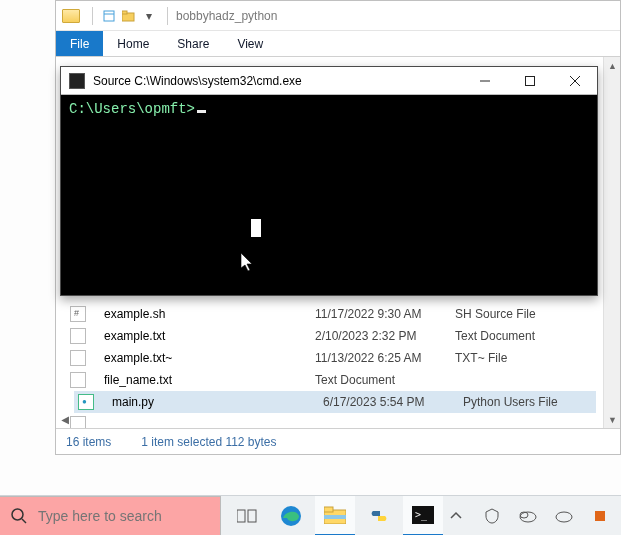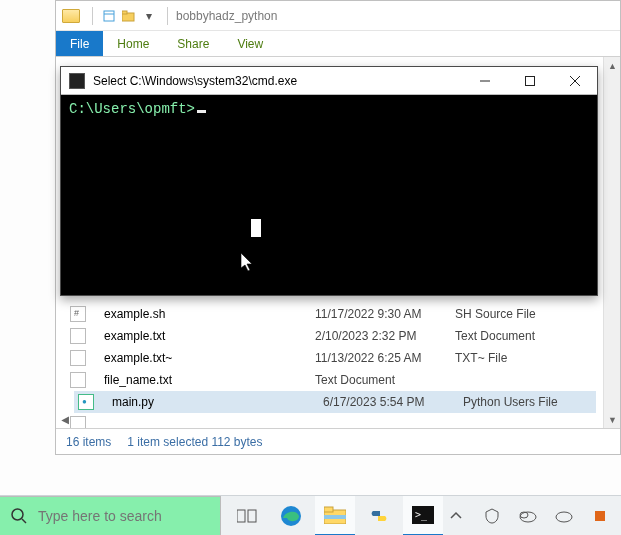--- a/index.html
+++ b/index.html
@@ -43,21 +43,21 @@
     .ribbon {
       height: 26px;
       display: flex;
       align-items: stretch;
       border-bottom: 1px solid #d0d0d0;
       background:#fff;
     }
     .ribbon-tab {
       padding: 0 14px;
       display:flex; align-items:center;
-      color:#4d7c0f;
+      color:#0f172a;
     }
     .ribbon-tab.file {
       background:#1979ca; color:#fff;
     }
     .content-area {
       position: absolute;
       left:0; right:0; top:56px; bottom:26px;
       overflow:hidden;
       background:#fff;
     }
@@ -95,21 +95,21 @@
       color:#666; font-size:9px;
     }
     .scrollbar-v .up { top:0; }
     .scrollbar-v .down { bottom:0; }
     .truncated-link { color:#0066cc; position:absolute; right:26px; top:56px; }
     .statusbar {
       position:absolute; left:0; right:0; bottom:0; height:26px;
       border-top:1px solid #d0d0d0;
       display:flex; align-items:center;
       padding:0 10px;
-      gap:16px;
+      gap:30px;
       color:#3b6ea5;
       font-size:12px;
     }
 
     
     .cmd {
       position:absolute;
       left:60px; top:66px;
       width:538px; height:230px;
       background:#000;
@@ -151,21 +151,21 @@
 
     
     .taskbar {
       position:absolute; left:0; bottom:0; width:621px; height:40px;
       background:#eef1f3; border-top:1px solid #cfd4d8;
       display:flex; align-items:center;
     }
     .search {
       height:40px; width:300px;
       display:flex; align-items:center;
-      background:#86efac; border:1px solid #bbb;
+      background:#fca5a5; border:1px solid #bbb;
       margin-right:auto;
       border-left:none; border-bottom:none;
     }
     .search svg { margin:0 10px; }
     .search input {
       border:none; outline:none; flex:1; font-size:14px; color:#666; background:transparent;
     }
     .tb-icons { display:flex; align-items:center; gap:10px; padding-right:8px; }
     .tb-ico { width:26px; height:26px; display:flex; align-items:center; justify-content:center; }
     .tb-ico svg { display:block; }
@@ -265,21 +265,21 @@
 
   <div class="statusbar">
     <span>16 items</span>
     <span>1 item selected  112 bytes</span>
   </div>
 </div>
 
 <div class="cmd">
   <div class="cmd-title">
     <div class="cmd-ico"></div>
-    <div class="cmd-title-text">Select C:\Windows\system32\cmd.exe</div>
+    <div class="cmd-title-text">Source C:\Windows\system32\cmd.exe</div>
     <div class="cmd-btn">
       <svg width="10" height="10">
           <line x1="0" y1="5" x2="10" y2="5" stroke="#222" stroke-width="1"></line>
         </svg>
     </div>
     <div class="cmd-btn">
       <svg width="10" height="10">
           <rect x="0.5" y="0.5" width="9" height="9" fill="none" stroke="#222"></rect>
         </svg>
     </div>

